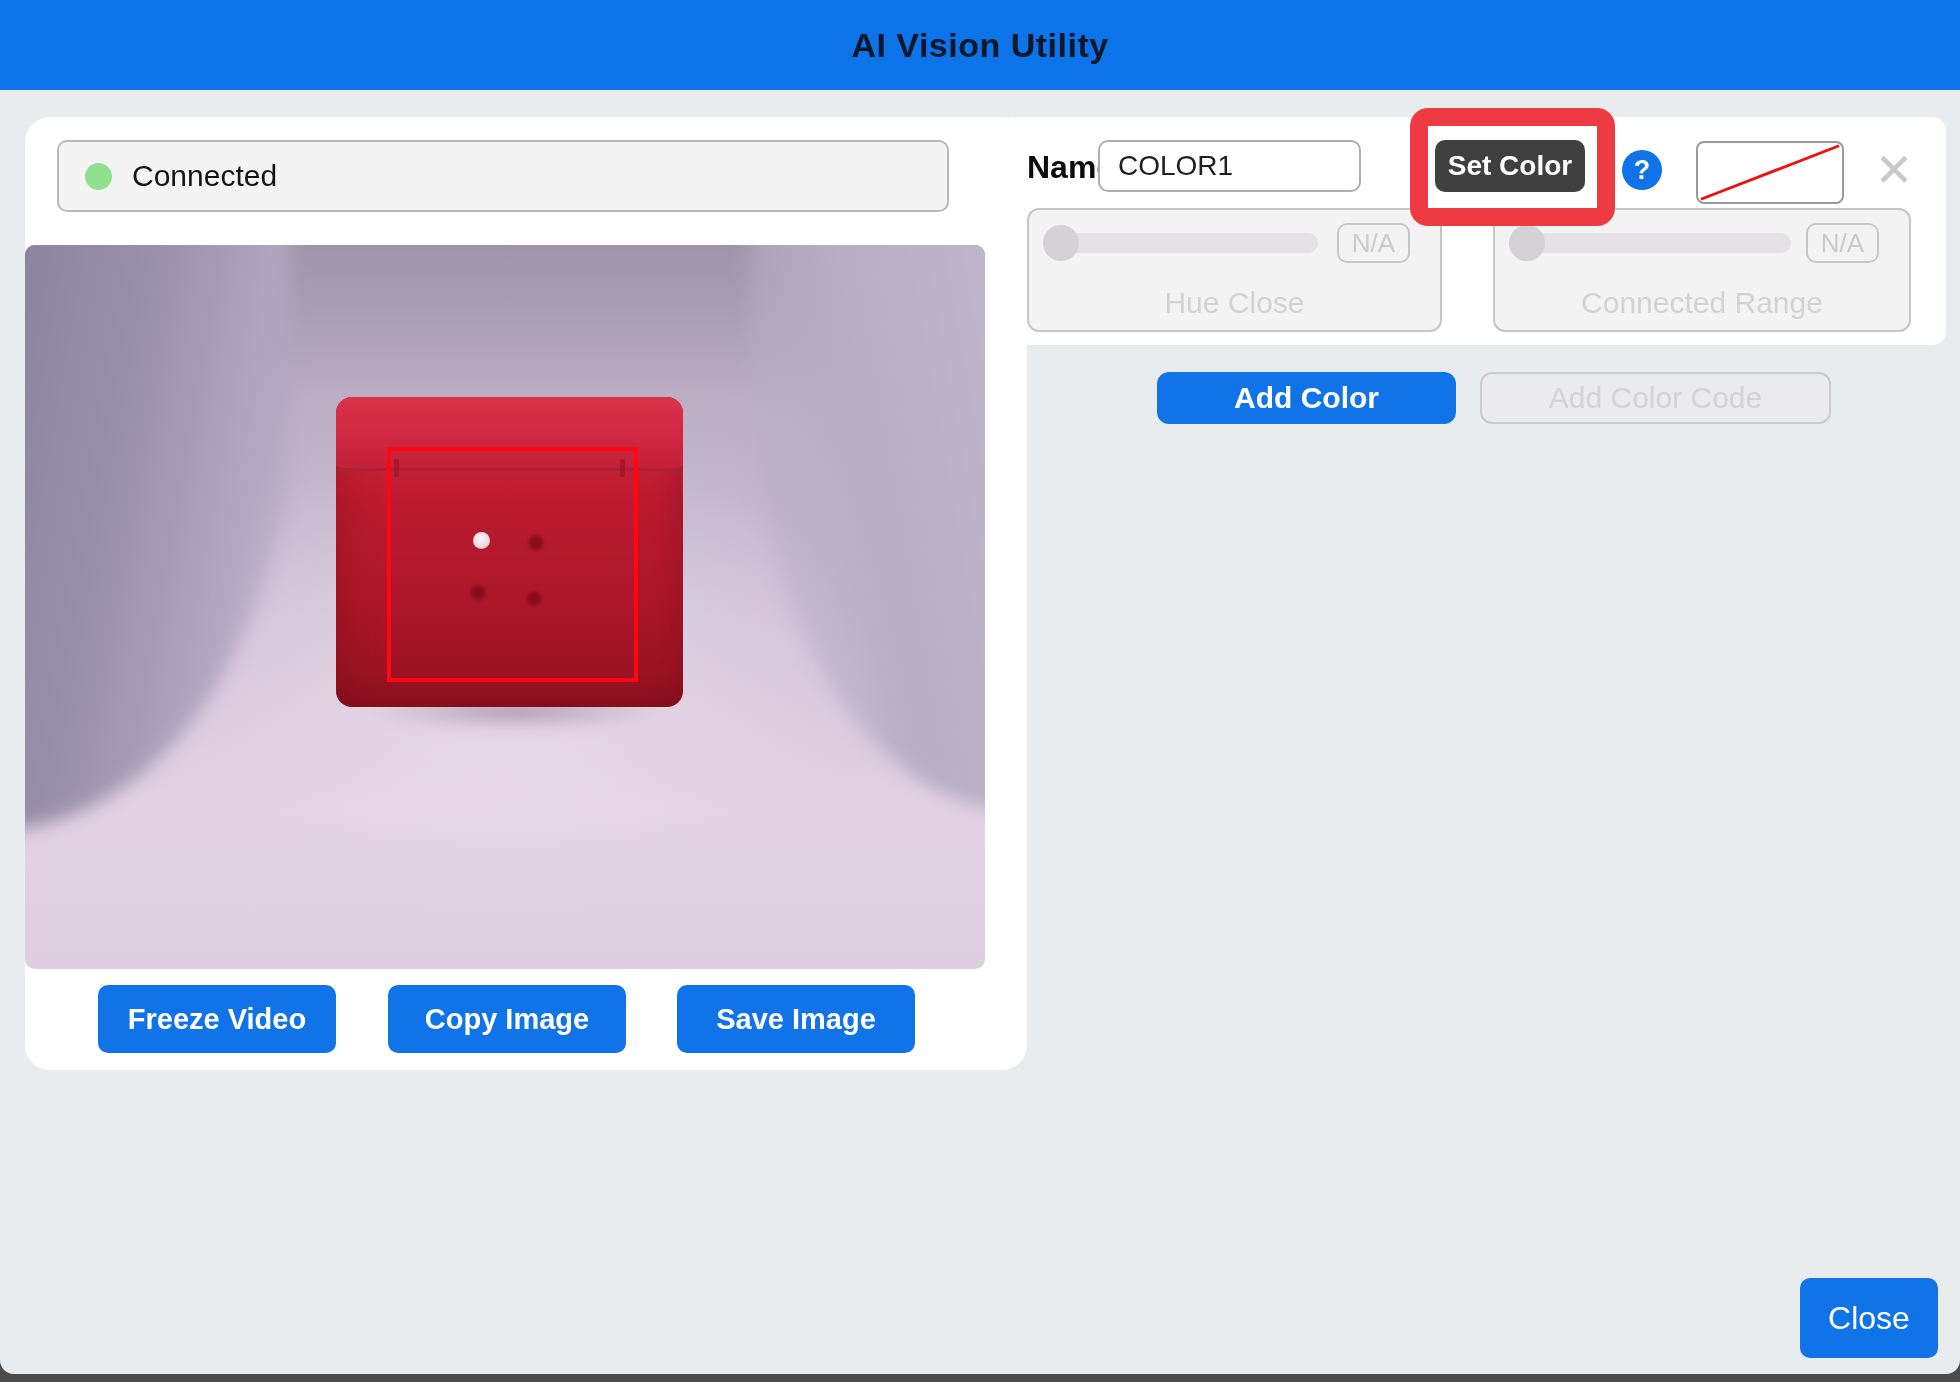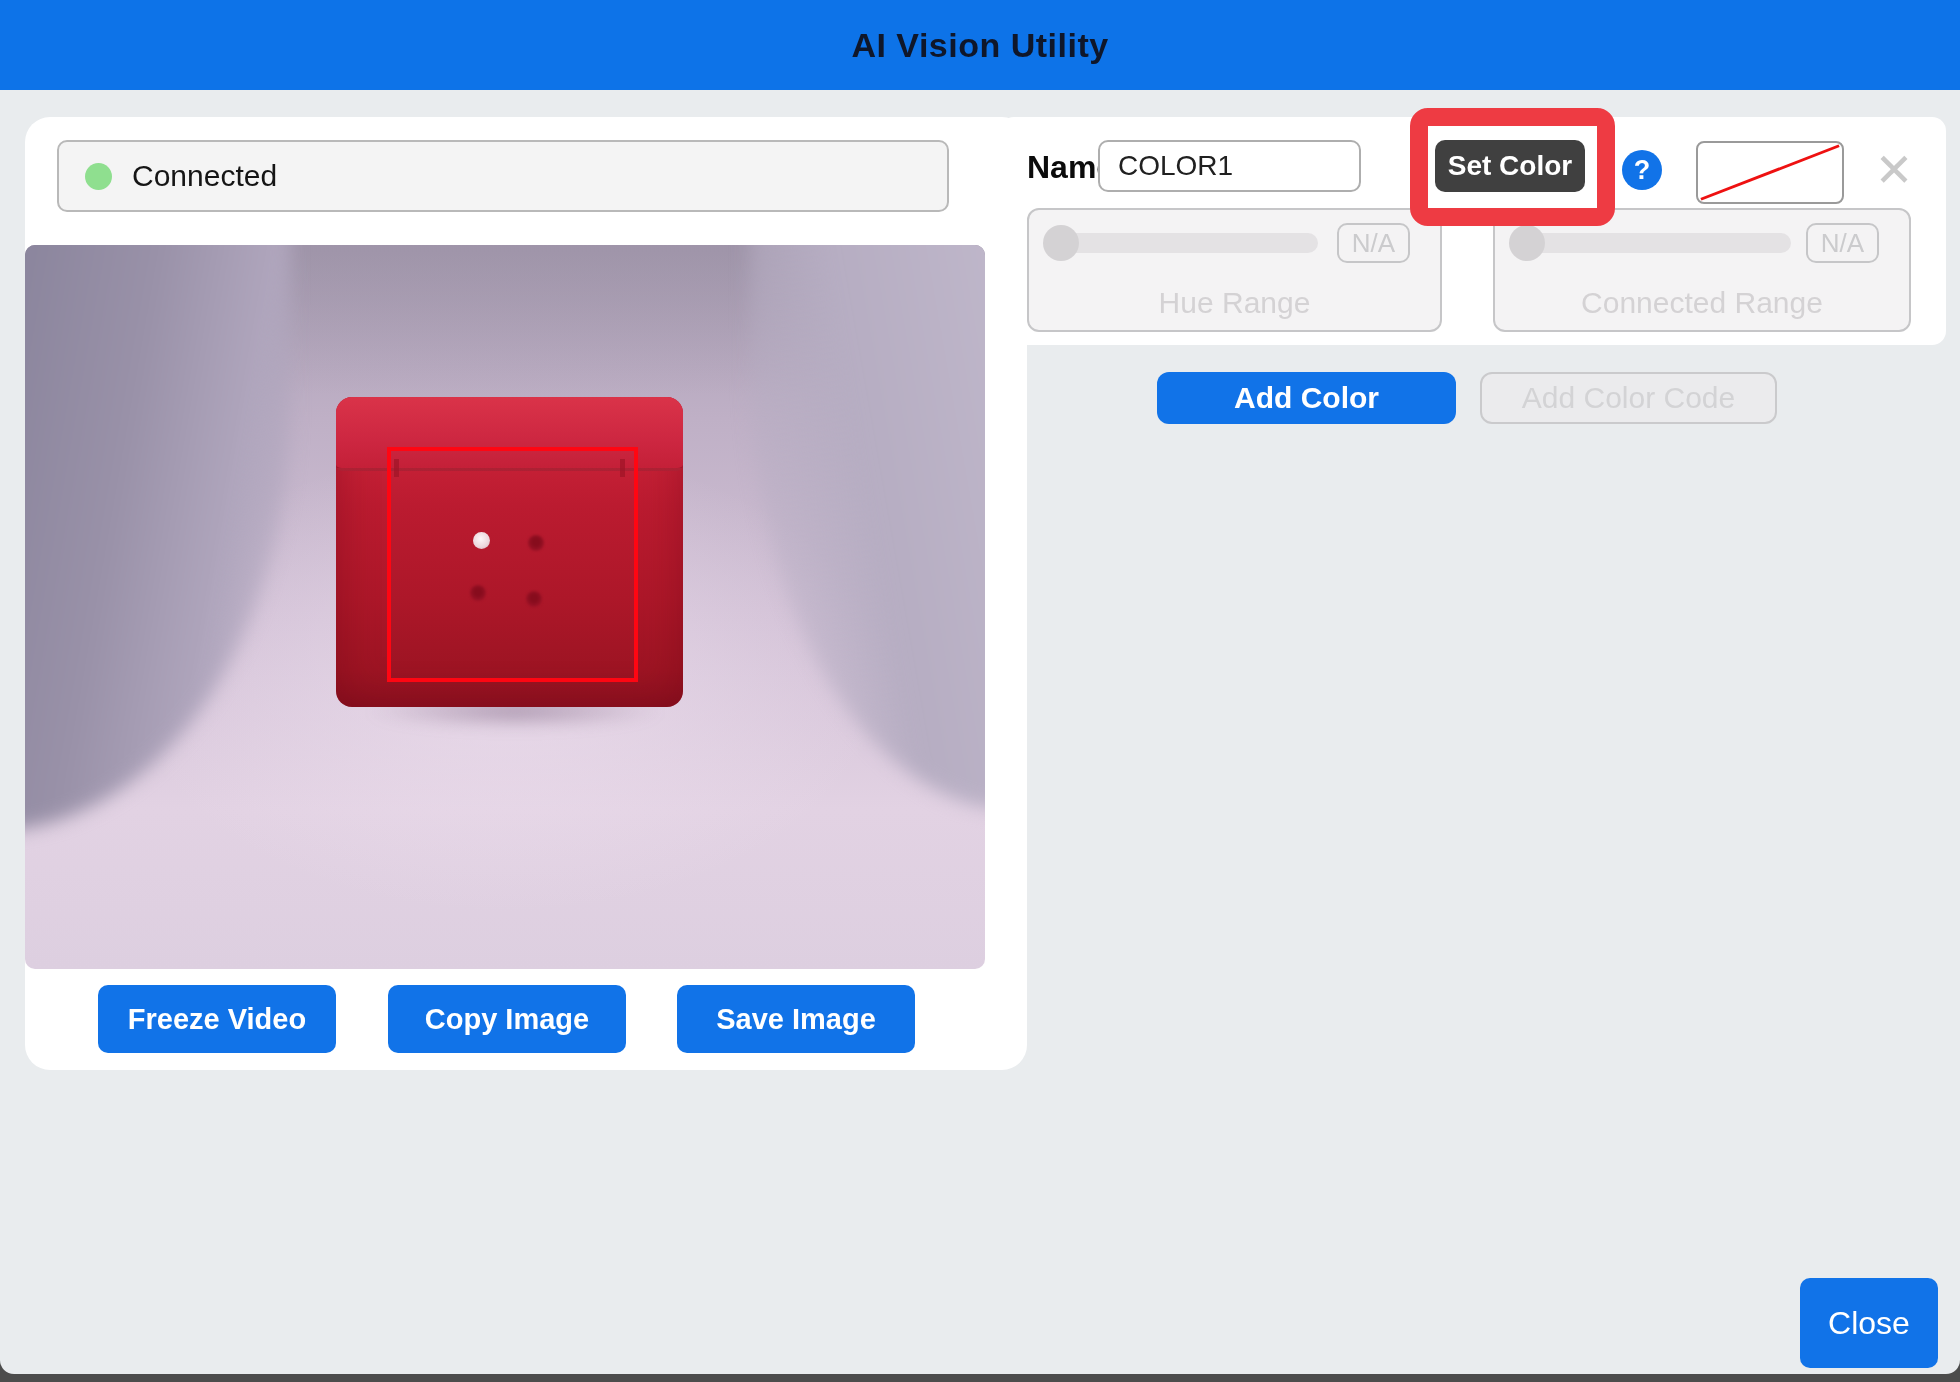--- a/index.html
+++ b/index.html
@@ -138,26 +138,26 @@
     display:flex;align-items:center;justify-content:center;
   }
   .sl-label{position:absolute;left:0;right:0;bottom:10px;text-align:center;font-size:30px;color:#d4d2d4;}
   
   .add-color-btn{
     position:absolute;left:1157px;top:372px;width:299px;height:52px;border:none;border-radius:12px;
     background:#1173e8;color:#ffffff;font-size:30px;font-weight:700;
     font-family:"Liberation Sans","DejaVu Sans",sans-serif;cursor:pointer;
   }
   .add-code-btn{
-    position:absolute;left:1480px;top:372px;width:297px;height:52px;box-sizing:border-box;
+    position:absolute;left:1480px;top:372px;width:351px;height:52px;box-sizing:border-box;
     border:2px solid #cacacc;border-radius:12px;background:#ebebed;color:#d3d3d5;
     font-size:30px;font-weight:400;font-family:"Liberation Sans","DejaVu Sans",sans-serif;
   }
   .close-btn{
-    position:absolute;left:1800px;top:1278px;width:138px;height:90px;border:none;border-radius:10px;
+    position:absolute;left:1800px;top:1278px;width:138px;height:80px;border:none;border-radius:10px;
     background:#1173e8;color:#ffffff;font-size:32px;font-weight:400;
     font-family:"Liberation Sans","DejaVu Sans",sans-serif;cursor:pointer;
   }
 </style>
 </head>
 <body>
 
 <div class="dialog">
 
   <div class="header">
@@ -210,21 +210,21 @@
       <line x1="3" y1="60" x2="145" y2="3" stroke="#ee1111" stroke-width="3"></line>
     </svg>
   </div>
 
   <div class="remove-x">✕</div>
 
   <div class="slider-panel sp-hue">
     <div class="sl-track"></div>
     <div class="sl-thumb"></div>
     <div class="na-badge">N/A</div>
-    <div class="sl-label">Hue Range</div>
+    <div class="sl-label">Hue Close</div>
   </div>
 
   <div class="slider-panel sp-sat">
     <div class="sl-track"></div>
     <div class="sl-thumb"></div>
     <div class="na-badge">N/A</div>
     <div class="sl-label">Connected Range</div>
   </div>
 
   <button class="add-color-btn">Add Color</button>

